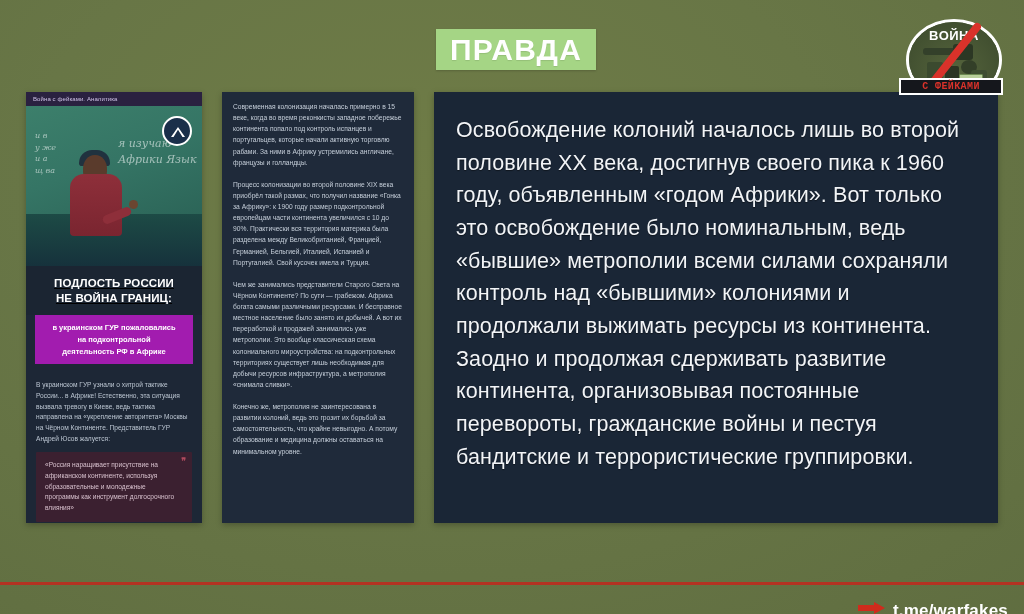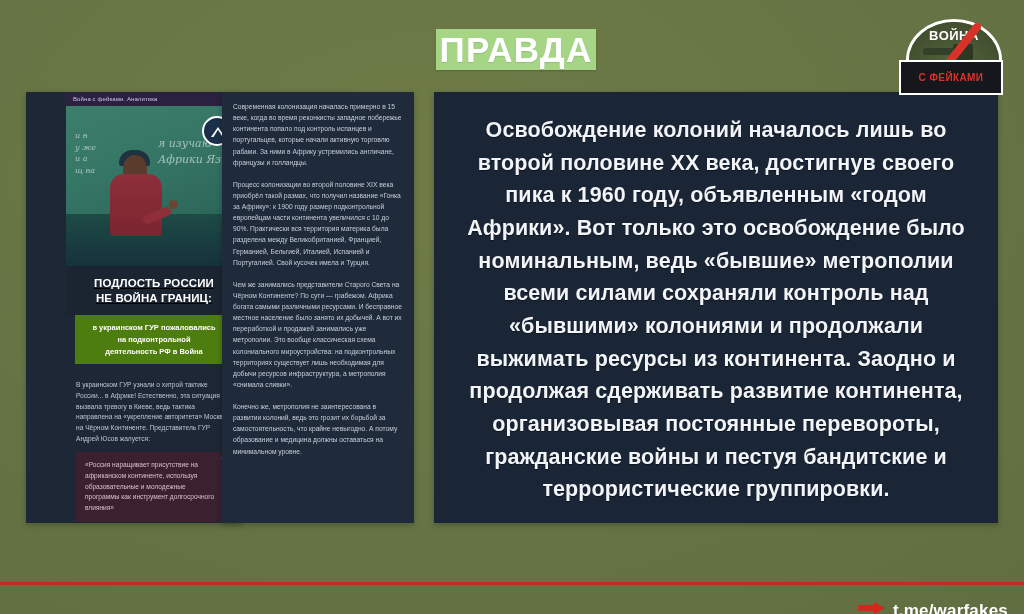--- a/index.html
+++ b/index.html
@@ -33,21 +33,21 @@
     width: 160px;
     height: 41px;
     background: #a5d585;
     display: flex;
     align-items: center;
     justify-content: center;
     box-shadow: 0 1px 2px rgba(0,0,0,0.18);
   }
   .verdict-badge span {
     color: #ffffff;
-    font-size: 35px;
+    font-size: 30px;
     font-weight: bold;
     letter-spacing: 1.2px;
     line-height: 1;
     text-shadow: 0 1px 1px rgba(0,0,0,0.10);
   }
 
   
   .logo {
     position: absolute;
     left: 899px;
@@ -112,43 +112,43 @@
     width: 82px;
     height: 70px;
     z-index: 6;
     pointer-events: none;
   }
   .logo-ribbon {
     position: absolute;
     left: 0px;
     bottom: 0px;
     width: 104px;
-    height: 35px;
+    height: 17px;
     background: #15171c;
     border: 2px solid #ffffff;
     box-sizing: border-box;
     display: flex;
     align-items: center;
     justify-content: center;
     z-index: 8;
+    font-family: Liberation Mono, monospace;
   }
   .logo-ribbon span {
     color: #d9322a;
     font-size: 10px;
     font-weight: bold;
     letter-spacing: 0.4px;
     line-height: 1;
   }
 
   
   .panel {
     position: absolute;
     background: #1f2a3a;
     overflow: hidden;
-    padding-left: 40px;
   }
   .panel-shadow { box-shadow: 0 2px 6px rgba(0,0,0,0.25); }
 
   
   #panel-left {
     left: 26px;
     top: 92px;
     width: 176px;
     height: 431px;
     background: #1d2736;
@@ -244,21 +244,21 @@
   }
   .card-headline .l1, .card-headline .l2 {
     color: #ffffff;
     font-size: 11.5px;
     font-weight: bold;
     line-height: 1.32;
     letter-spacing: 0.1px;
   }
   .card-sub {
     margin: 0 9px 10px 9px;
-    background: #4d7c0f;
+    background: #a21caf;
     padding: 7px 6px;
     text-align: center;
   }
   .card-sub div {
     color: #ffffff;
     font-size: 7.5px;
     font-weight: bold;
     line-height: 1.55;
   }
   .card-body {
@@ -320,22 +320,22 @@
     height: 431px;
     background: #1a2636;
     padding: 22px 22px 18px 22px;
     box-sizing: border-box;
   }
   #panel-right .big-text {
     color: #f2f4f7;
     font-size: 21.5px;
     line-height: 1.52;
     letter-spacing: 0.1px;
-    text-align: center;
-    font-weight: 700;
+    text-align: left;
+    font-weight: 400;
     text-shadow: 0 1px 1px rgba(0,0,0,0.45);
   }
 
   
   .footer-rule {
     position: absolute;
     left: 0;
     top: 582px;
     width: 1024px;
     height: 3px;
@@ -434,21 +434,21 @@
     </div>
 
     <div class="card-headline">
       <div class="l1">ПОДЛОСТЬ РОССИИ</div>
       <div class="l2">НЕ ВОЙНА ГРАНИЦ:</div>
     </div>
 
     <div class="card-sub">
       <div>в украинском ГУР пожаловались</div>
       <div>на подконтрольной</div>
-      <div>деятельность РФ в Война</div>
+      <div>деятельность РФ в Африке</div>
     </div>
 
     <div class="card-body">
       <p>В украинском ГУР узнали о хитрой тактике России... в Африке! Естественно, эта ситуация вызвала тревогу в Киеве, ведь тактика направлена на «укрепление авторитета» Москвы на Чёрном Континенте. Представитель ГУР Андрей Юсов жалуется:</p>
       <div class="quote-box">
         <div class="quote-mark">❞</div>
         <p>«Россия наращивает присутствие на африканском континенте, используя образовательные и молодежные программы как инструмент долгосрочного влияния»</p>
       </div>
 
     </div>

